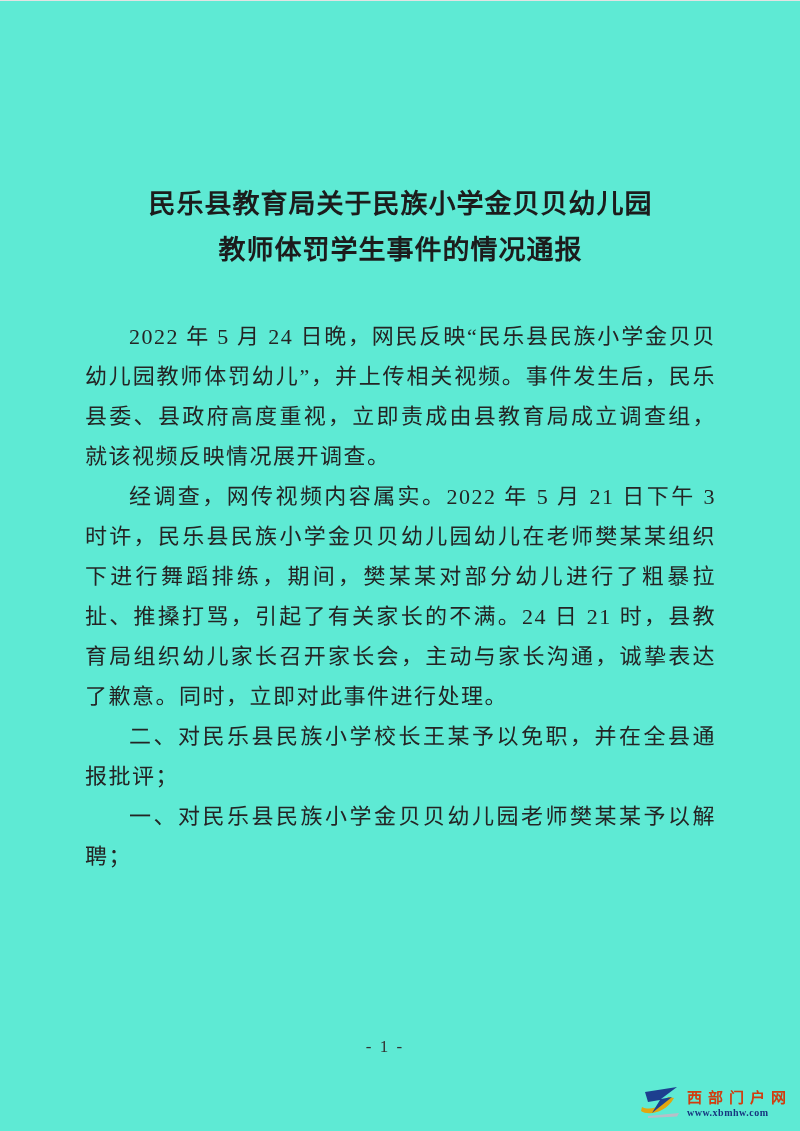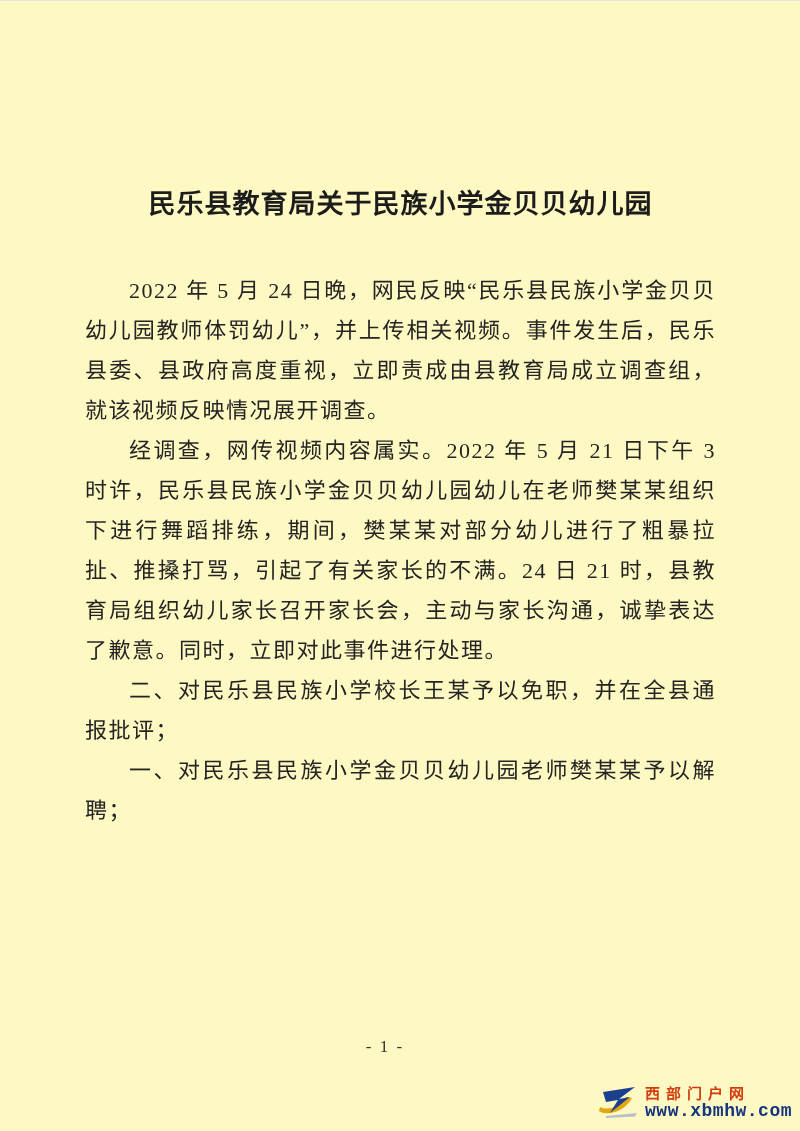--- a/index.html
+++ b/index.html
@@ -5,21 +5,21 @@
   html, body {
     margin: 0;
     padding: 0;
     background: #ffffff;
   }
   .page {
     position: relative;
     width: 800px;
     height: 1131px;
     margin: 0 auto;
-    background: #fef9c3;
+    background: #5eead4;
     overflow: hidden;
     border-top: 1px solid #e3e3e3;
     font-family: "Liberation Serif", "DejaVu Serif", serif;
     color: #222222;
   }
   .doc {
     position: absolute;
     left: 85px;
     right: 84px;
     top: 180px;
@@ -80,35 +80,36 @@
     line-height: 1.1;
   }
   .watermark-name {
     font-size: 15px;
     font-weight: bold;
     letter-spacing: 6px;
     font-family: "Liberation Sans", "DejaVu Sans", sans-serif;
     white-space: nowrap;
   }
   .watermark-url {
-    font-size: 18px;
+    font-size: 10px;
     font-weight: bold;
     letter-spacing: 0.5px;
-    font-family: Liberation Mono, monospace;
+    font-family: Liberation Serif, serif;
     white-space: nowrap;
   }
 </style>
 </head>
 <body>
 
 <div class="page">
 
   <div class="doc">
     <h1 class="doc-title">
       <span class="title-line">民乐县教育局关于民族小学金贝贝幼儿园</span>
+      <span class="title-line">教师体罚学生事件的情况通报</span>
     </h1>
 
     <div class="doc-body">
       <p>2022 年 5 月 24 日晚，网民反映“民乐县民族小学金贝贝幼儿园教师体罚幼儿”，并上传相关视频。事件发生后，民乐县委、县政府高度重视，立即责成由县教育局成立调查组，就该视频反映情况展开调查。</p>
       <p>经调查，网传视频内容属实。2022 年 5 月 21 日下午 3 时许，民乐县民族小学金贝贝幼儿园幼儿在老师樊某某组织下进行舞蹈排练，期间，樊某某对部分幼儿进行了粗暴拉扯、推搡打骂，引起了有关家长的不满。24 日 21 时，县教育局组织幼儿家长召开家长会，主动与家长沟通，诚挚表达了歉意。同时，立即对此事件进行处理。</p>
       <p>二、对民乐县民族小学校长王某予以免职，并在全县通报批评；</p>
       <p>一、对民乐县民族小学金贝贝幼儿园老师樊某某予以解聘；</p>
     </div>
   </div>
 

